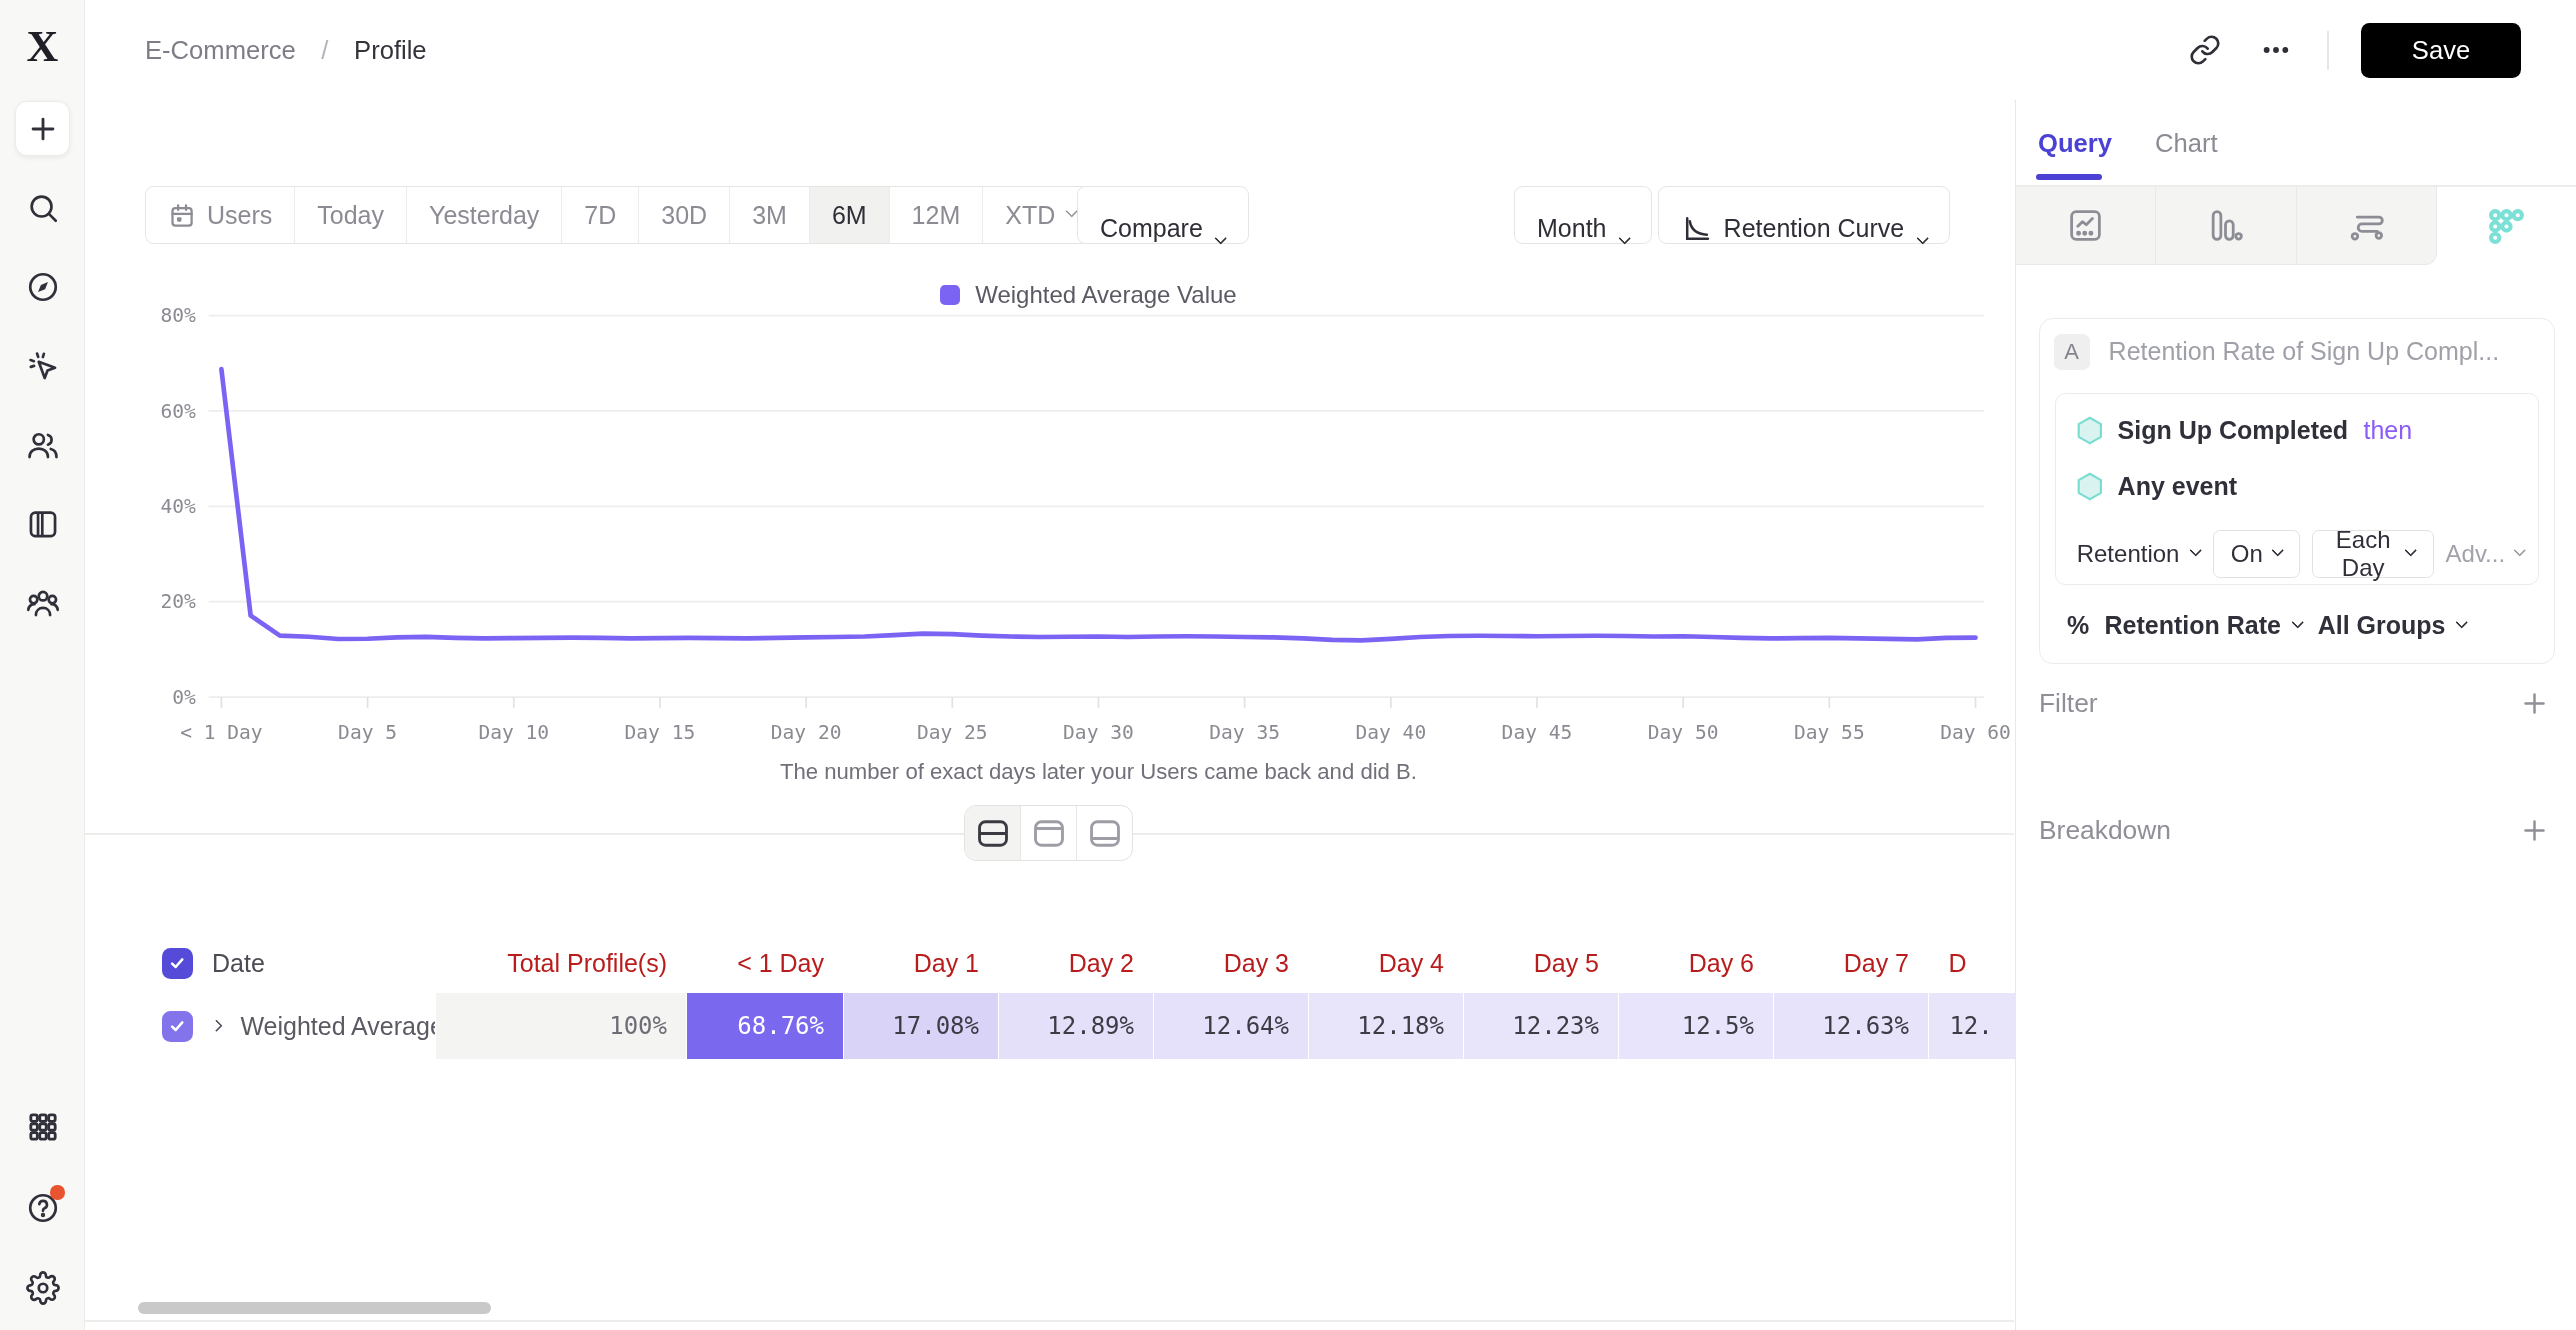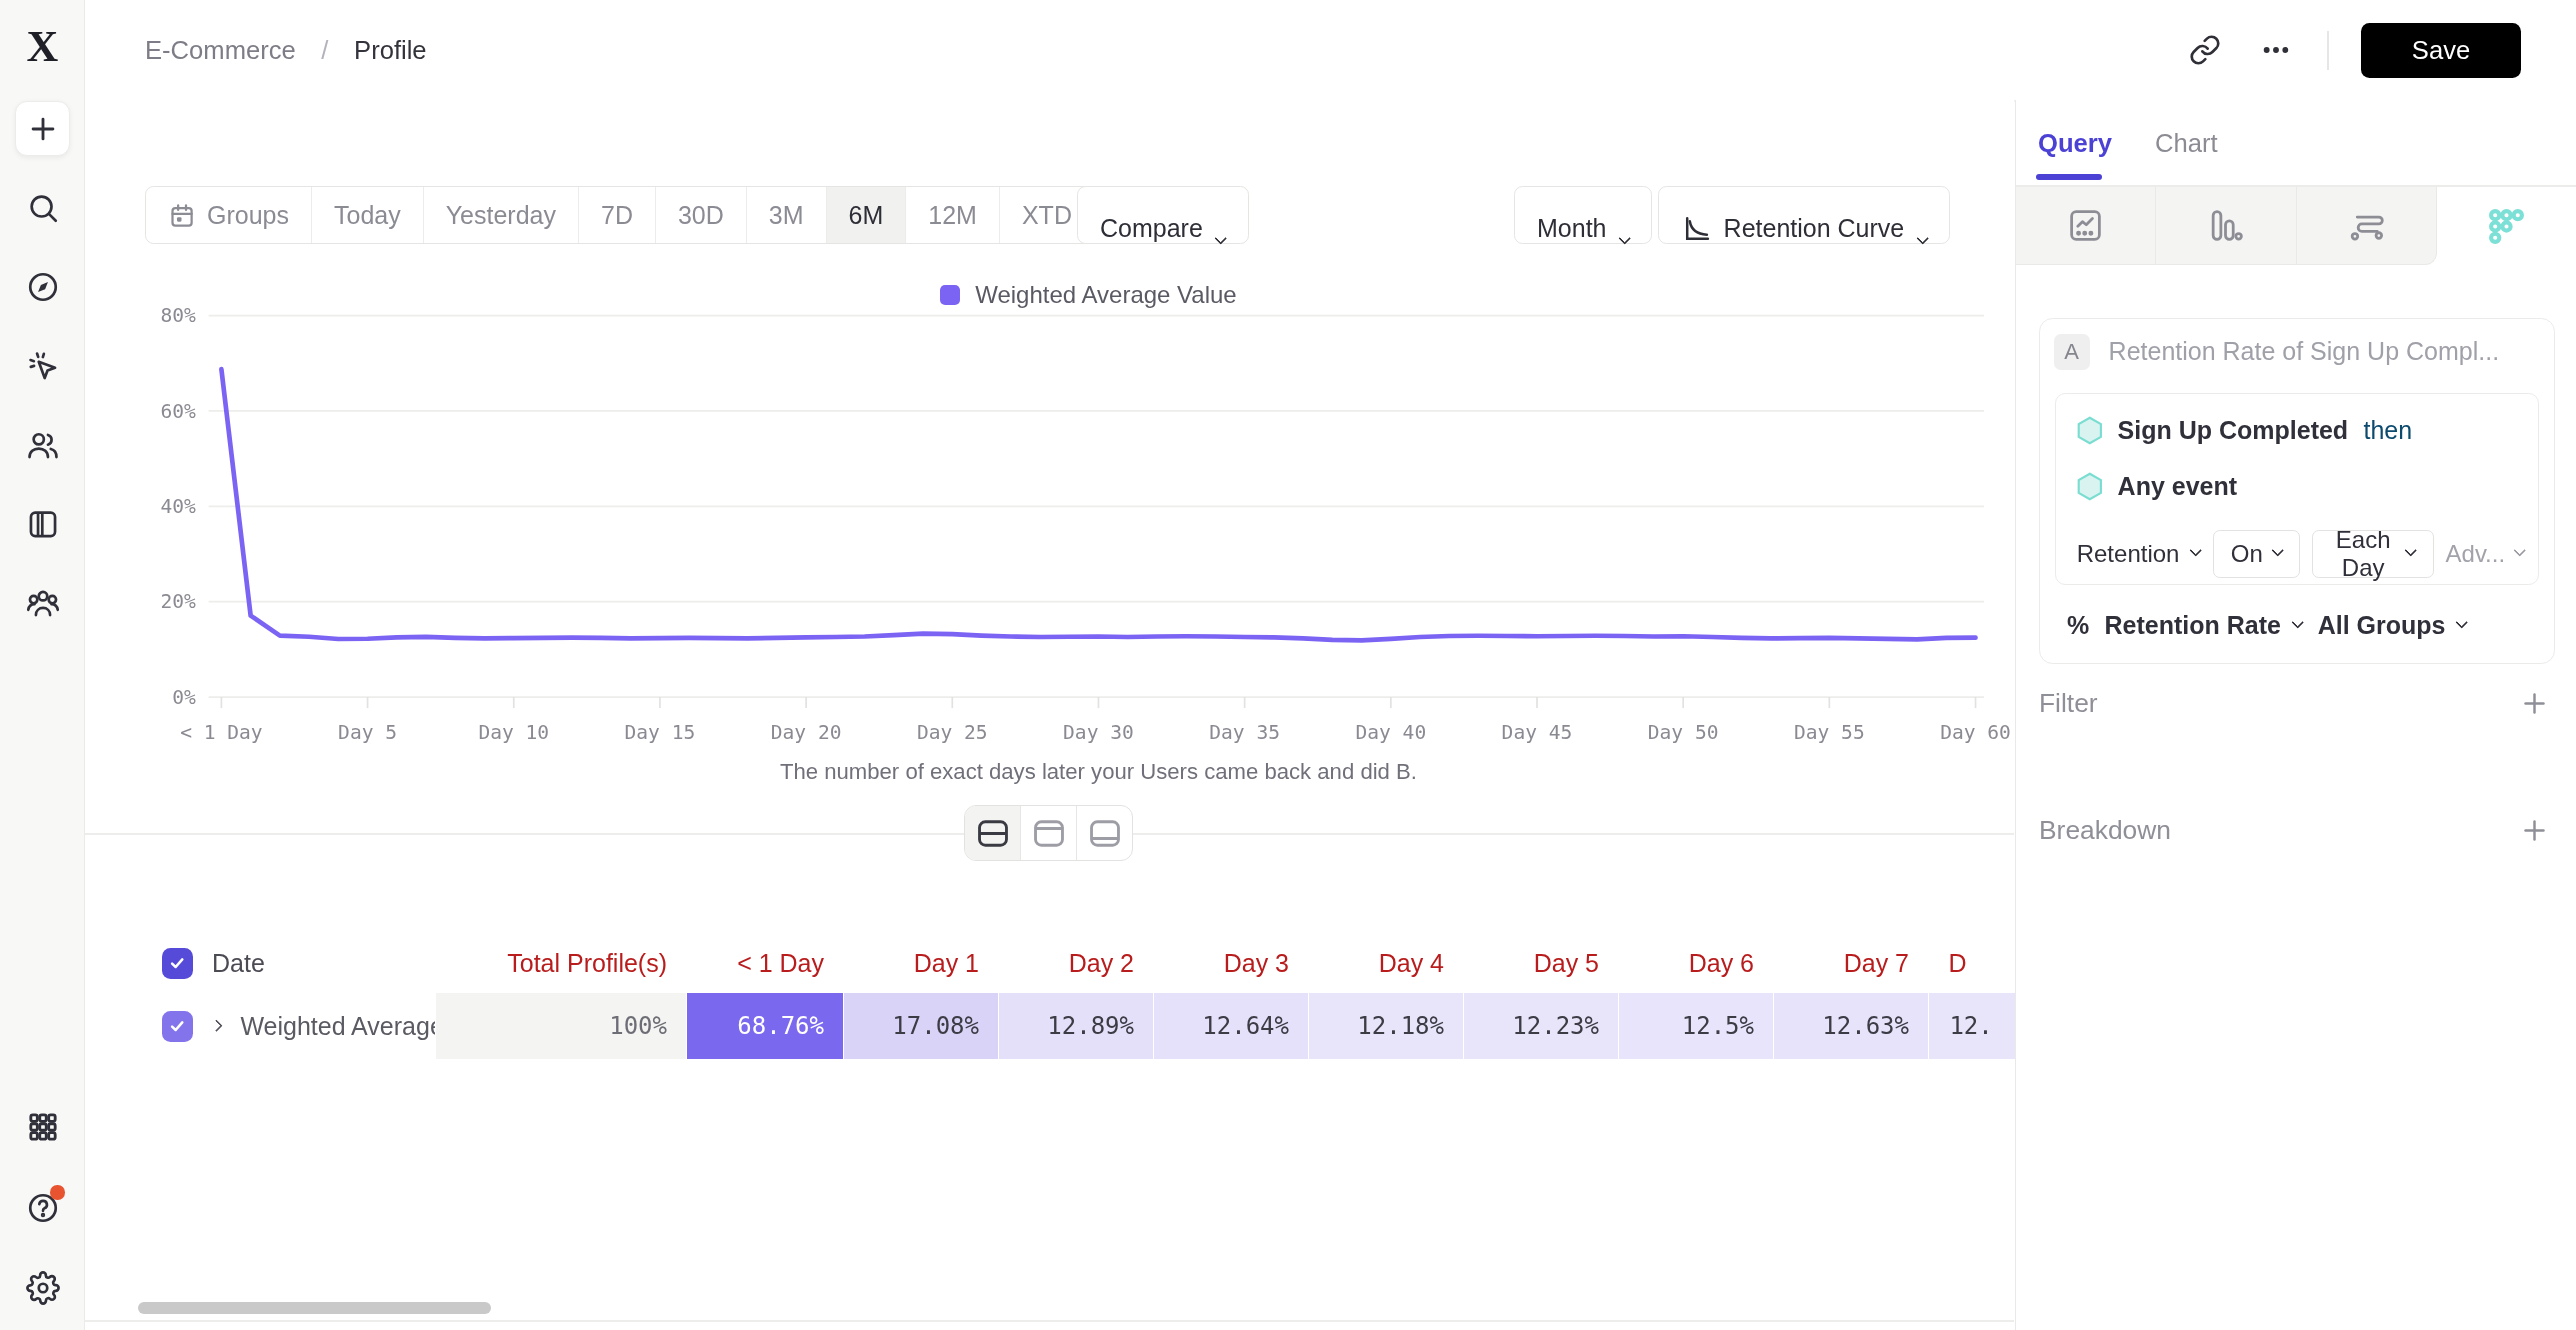--- a/index.html
+++ b/index.html
@@ -105,21 +105,21 @@
   .query-card { position:absolute; left:23px; top:218px; width:516px; height:346px;
     border:1.7px solid #ebebe9; border-radius:13.6px; }
   .qc-head { position:absolute; left:13.6px; top:14.5px; height:36px; display:flex; align-items:center; gap:19px; }
   .step-badge { width:36px; height:36px; border-radius:6.8px; background:#efeff0; color:#85858e;
     font-size:22px; font-weight:500; display:flex; align-items:center; justify-content:center; }
   .step-title { font-size:25px; color:#9fa0a8; white-space:nowrap; }
   .inner-card { position:absolute; left:15.3px; top:74px; width:484px; height:192px;
     border:1.7px solid #ebebe9; border-radius:10.2px; }
   .ev-row { position:absolute; left:20.4px; height:43px; display:flex; align-items:center; gap:15.3px; }
   .ev-name { font-size:25px; font-weight:600; color:#30303a; }
-  .ev-then { font-size:25px; color:#0c4a6e; }
+  .ev-then { font-size:25px; color:#8b5cf6; }
   .ctl-row { position:absolute; left:20.4px; right:13.6px; top:136px; height:48px;
     display:flex; align-items:center; gap:12px; }
   .plain-dd { display:flex; align-items:center; gap:12px; font-size:24px; font-weight:500; color:#30303a; }
   .mini-btn { height:48px; display:flex; align-items:center; gap:10.2px; padding:0 17px;
     border:1.7px solid #e2e2e0; border-radius:6.8px; font-size:24px; font-weight:500; color:#30303a; }
   .adv-dd { margin-left:auto; display:flex; align-items:center; gap:10.2px; font-size:24px; color:#a2a2aa; }
   .metric-row { position:absolute; left:27px; top:285px; height:43px; display:flex; align-items:center; gap:15.3px; }
   .metric-txt { font-size:25px; font-weight:600; color:#30303a; display:flex; align-items:center; gap:12px; }
 
   .section-row { position:absolute; left:23px; right:23px; height:51px; display:flex;
@@ -273,21 +273,21 @@
         <button class="seg-btn">
           <span>
             <svg width="27" height="27" viewBox="0 0 24 24" fill="none" stroke="#8c8c95" stroke-width="2" stroke-linecap="round">
               <rect x="4" y="5.5" width="17" height="15.5" rx="2.5"></rect>
               <line x1="4" y1="10.5" x2="21" y2="10.5"></line>
               <line x1="9" y1="3" x2="9" y2="7"></line>
               <line x1="16" y1="3" x2="16" y2="7"></line>
               <rect x="8" y="13.5" width="4" height="4" rx="1" fill="#8c8c95" stroke="none"></rect>
             </svg>
           </span>
-          <span>Groups</span>
+          <span>Users</span>
         </button>
         <button class="seg-btn">
           <span>Today</span>
         </button>
         <button class="seg-btn">
           <span>Yesterday</span>
         </button>
         <button class="seg-btn">
           <span>7D</span>
         </button>

